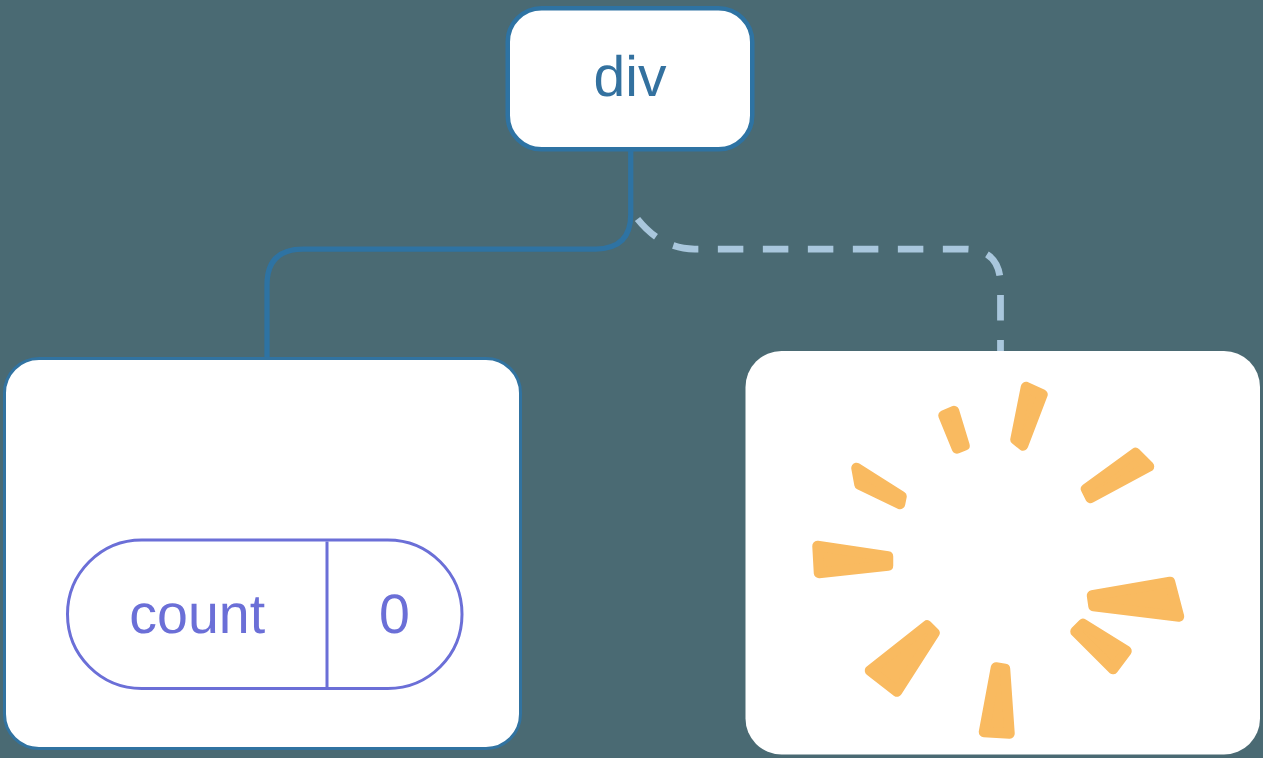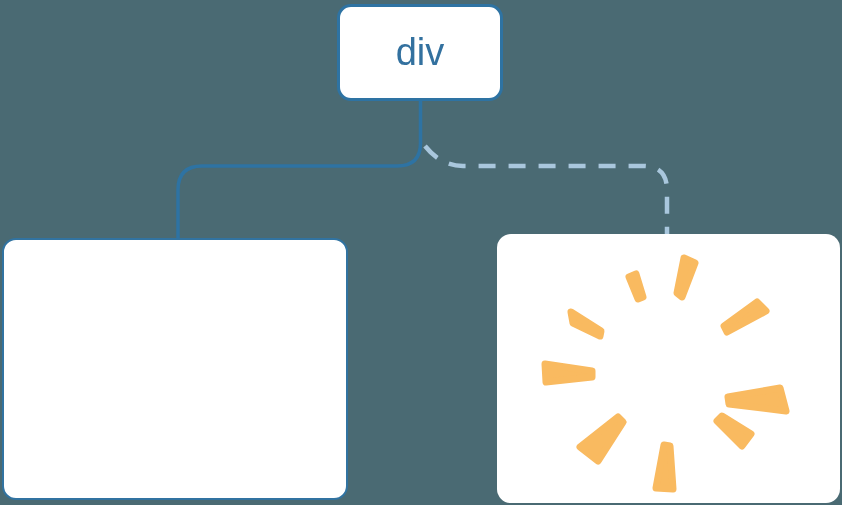--- a/index.html
+++ b/index.html
@@ -17,21 +17,21 @@
   svg.connector-layer {
     position: absolute;
     left: 0; top: 0;
     width: 842px; height: 505px;
     pointer-events: none;
   }
 
   .node {
     position: absolute;
     background: #ffffff;
-    border-radius: 14px;
+    border-radius: 24px;
   }
 
   .node-div {
     left: 337px; top: 4px;
     width: 166px; height: 97px;
     border: 3px solid #2e73a3;
     display: flex;
     align-items: center;
     justify-content: center;
     font-size: 38px;
@@ -100,20 +100,24 @@
   <svg class="connector-layer" viewBox="0 0 842 505" xmlns="http://www.w3.org/2000/svg">
     <path d="M 420.5 100 V 143 Q 420.5 166 397 166 H 202 Q 178 166 178 190 V 240" fill="none" stroke="#2e73a3" stroke-width="3.5"></path>
     <path d="M 425 146 Q 441 166 463 166 H 643 Q 667 166 667 190 V 234" fill="none" stroke="#a9c7dd" stroke-width="4.5" stroke-dasharray="17 13"></path>
   </svg>
 
   <div class="node node-div">
     <span>div</span>
   </div>
 
   <div class="node node-counter">
+    <div class="state-pill">
+      <span class="pill-key">count</span>
+      <span class="pill-value">0</span>
+    </div>
   </div>
 
   <div class="node node-destroyed">
     <svg viewBox="497 234 343 269" xmlns="http://www.w3.org/2000/svg" fill="#f9ba60" stroke="#f9ba60" stroke-width="7" stroke-linejoin="round">
       <polygon points="629,277 636,274 643,297 638,299"></polygon>
       <polygon points="684,258 695,263 682,297 677,293"></polygon>
       <polygon points="757,302 766,311 727,332 724,326"></polygon>
       <polygon points="571,312 601,331 600,336 573,323"></polygon>
       <polygon points="545,364 592,371 592,377 546,382"></polygon>
       <polygon points="728,397 780,388 786,411 729,404"></polygon>

